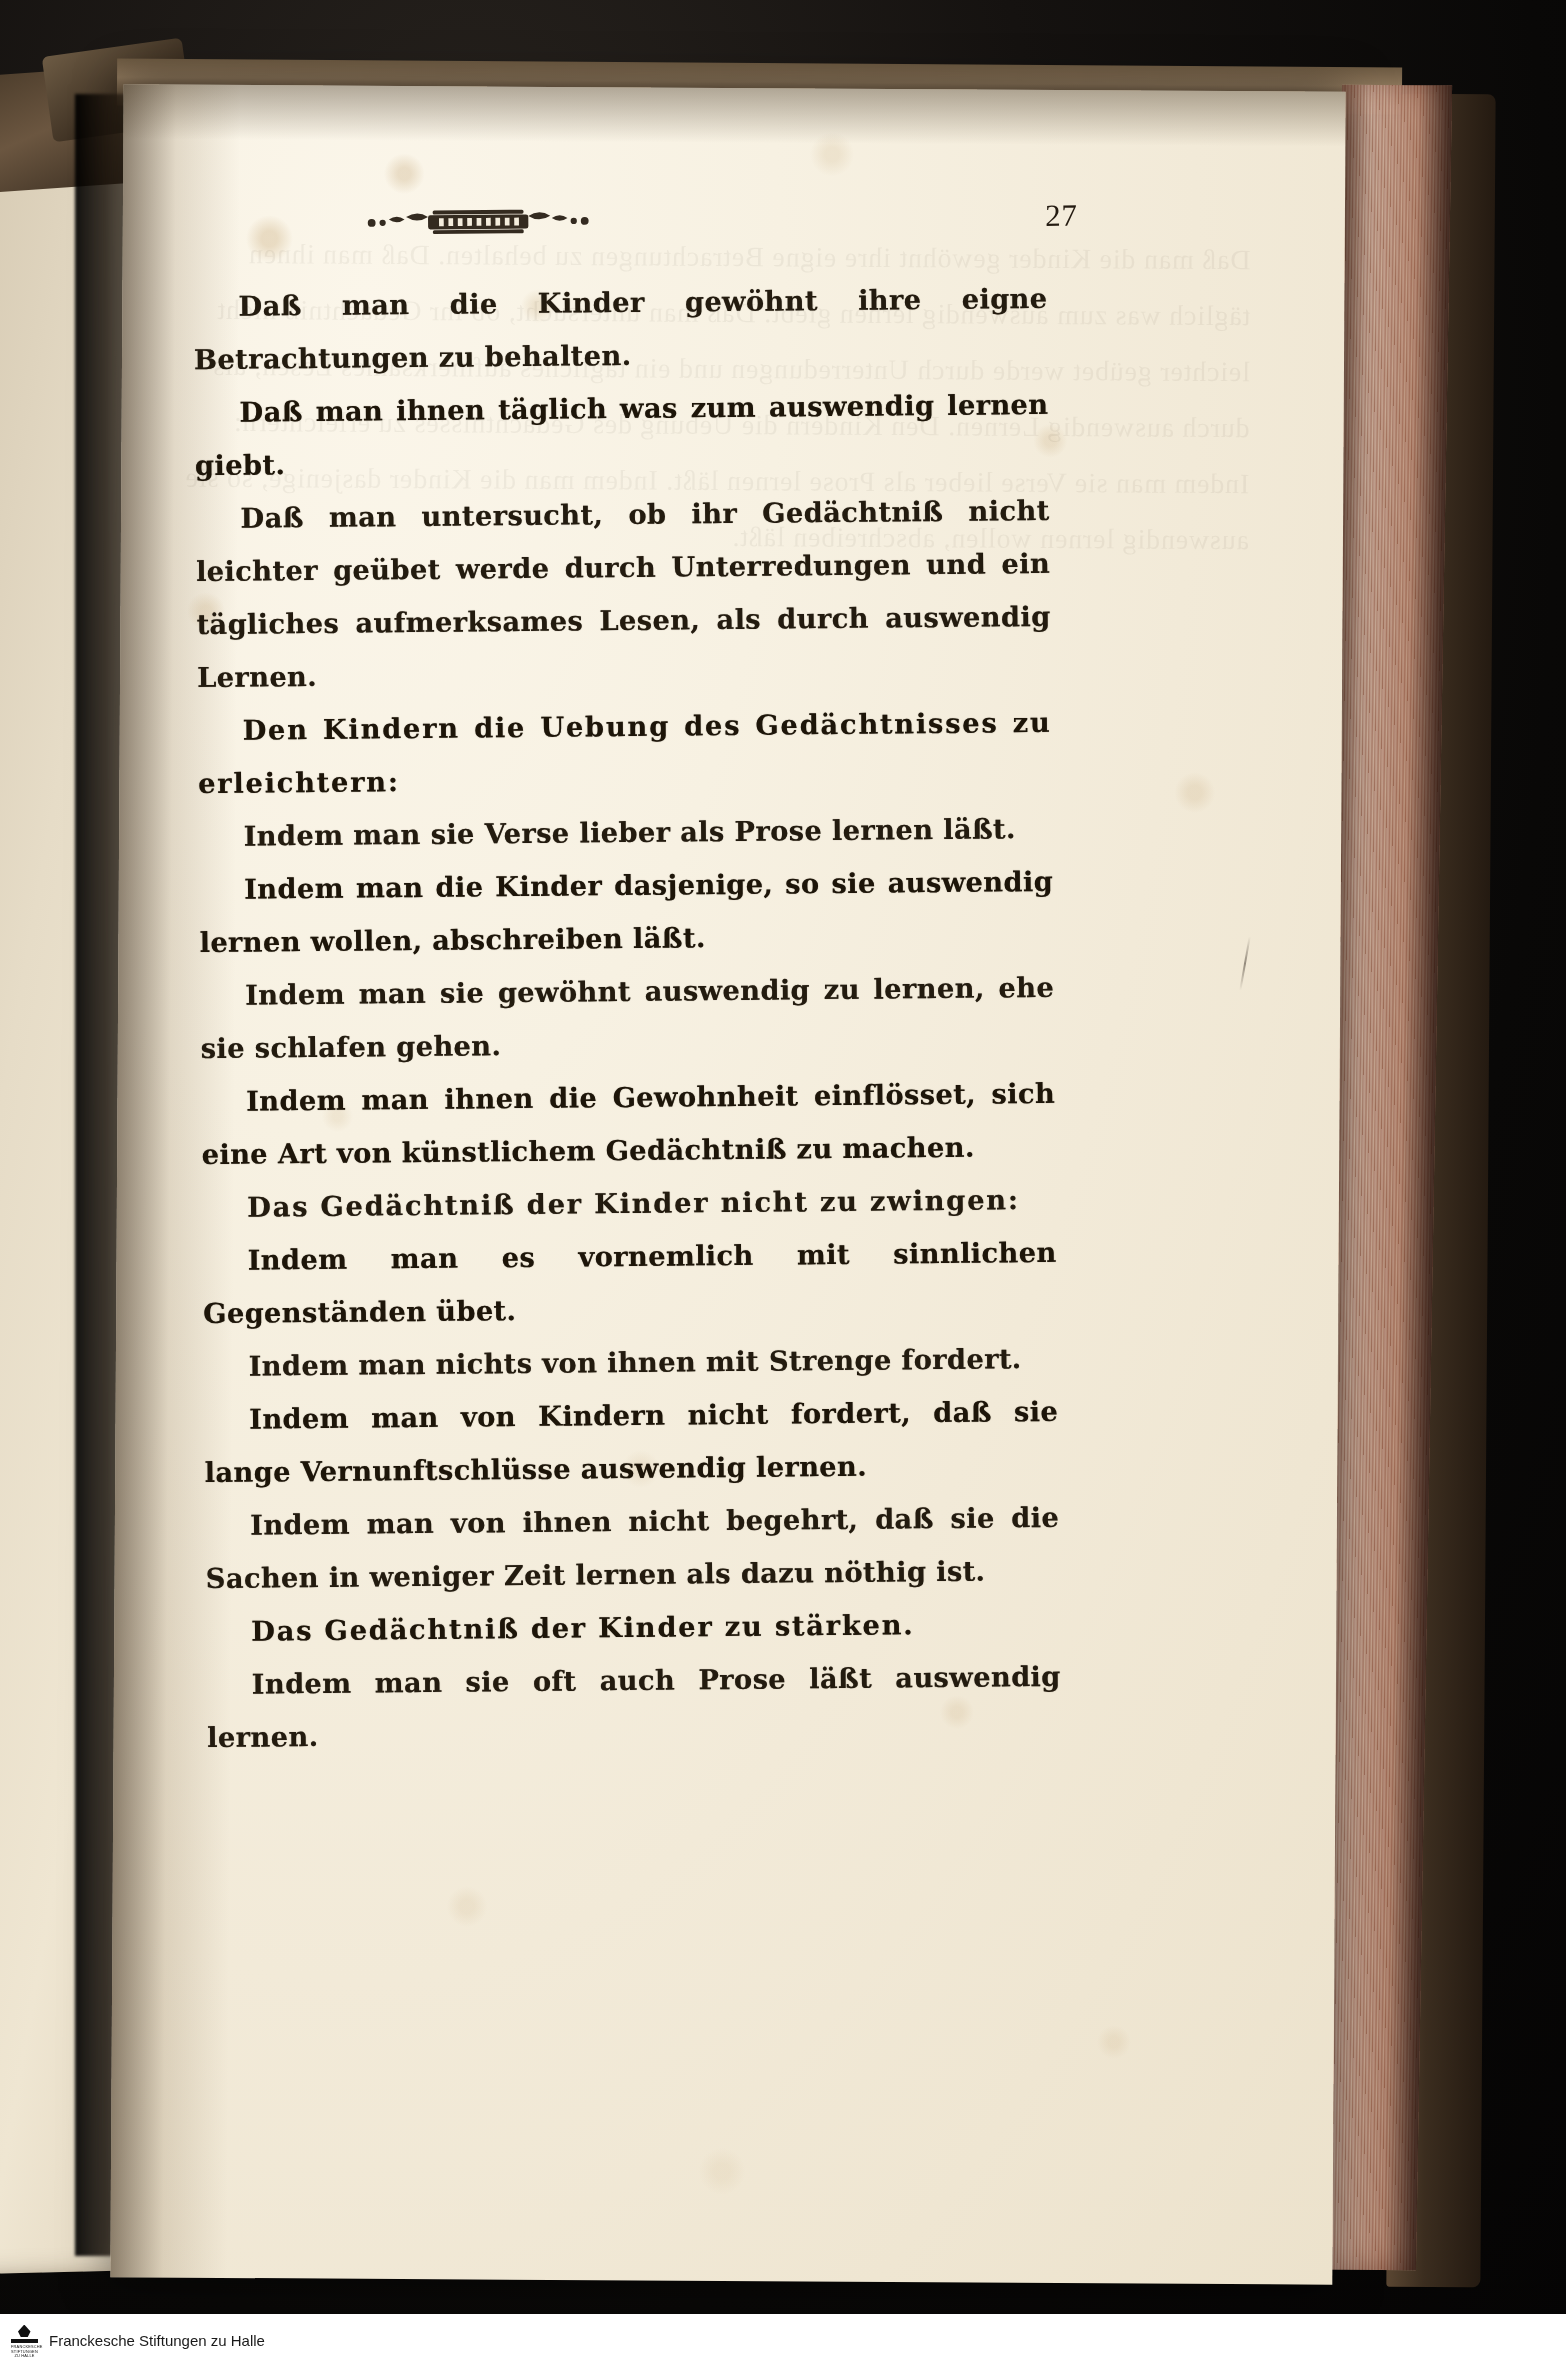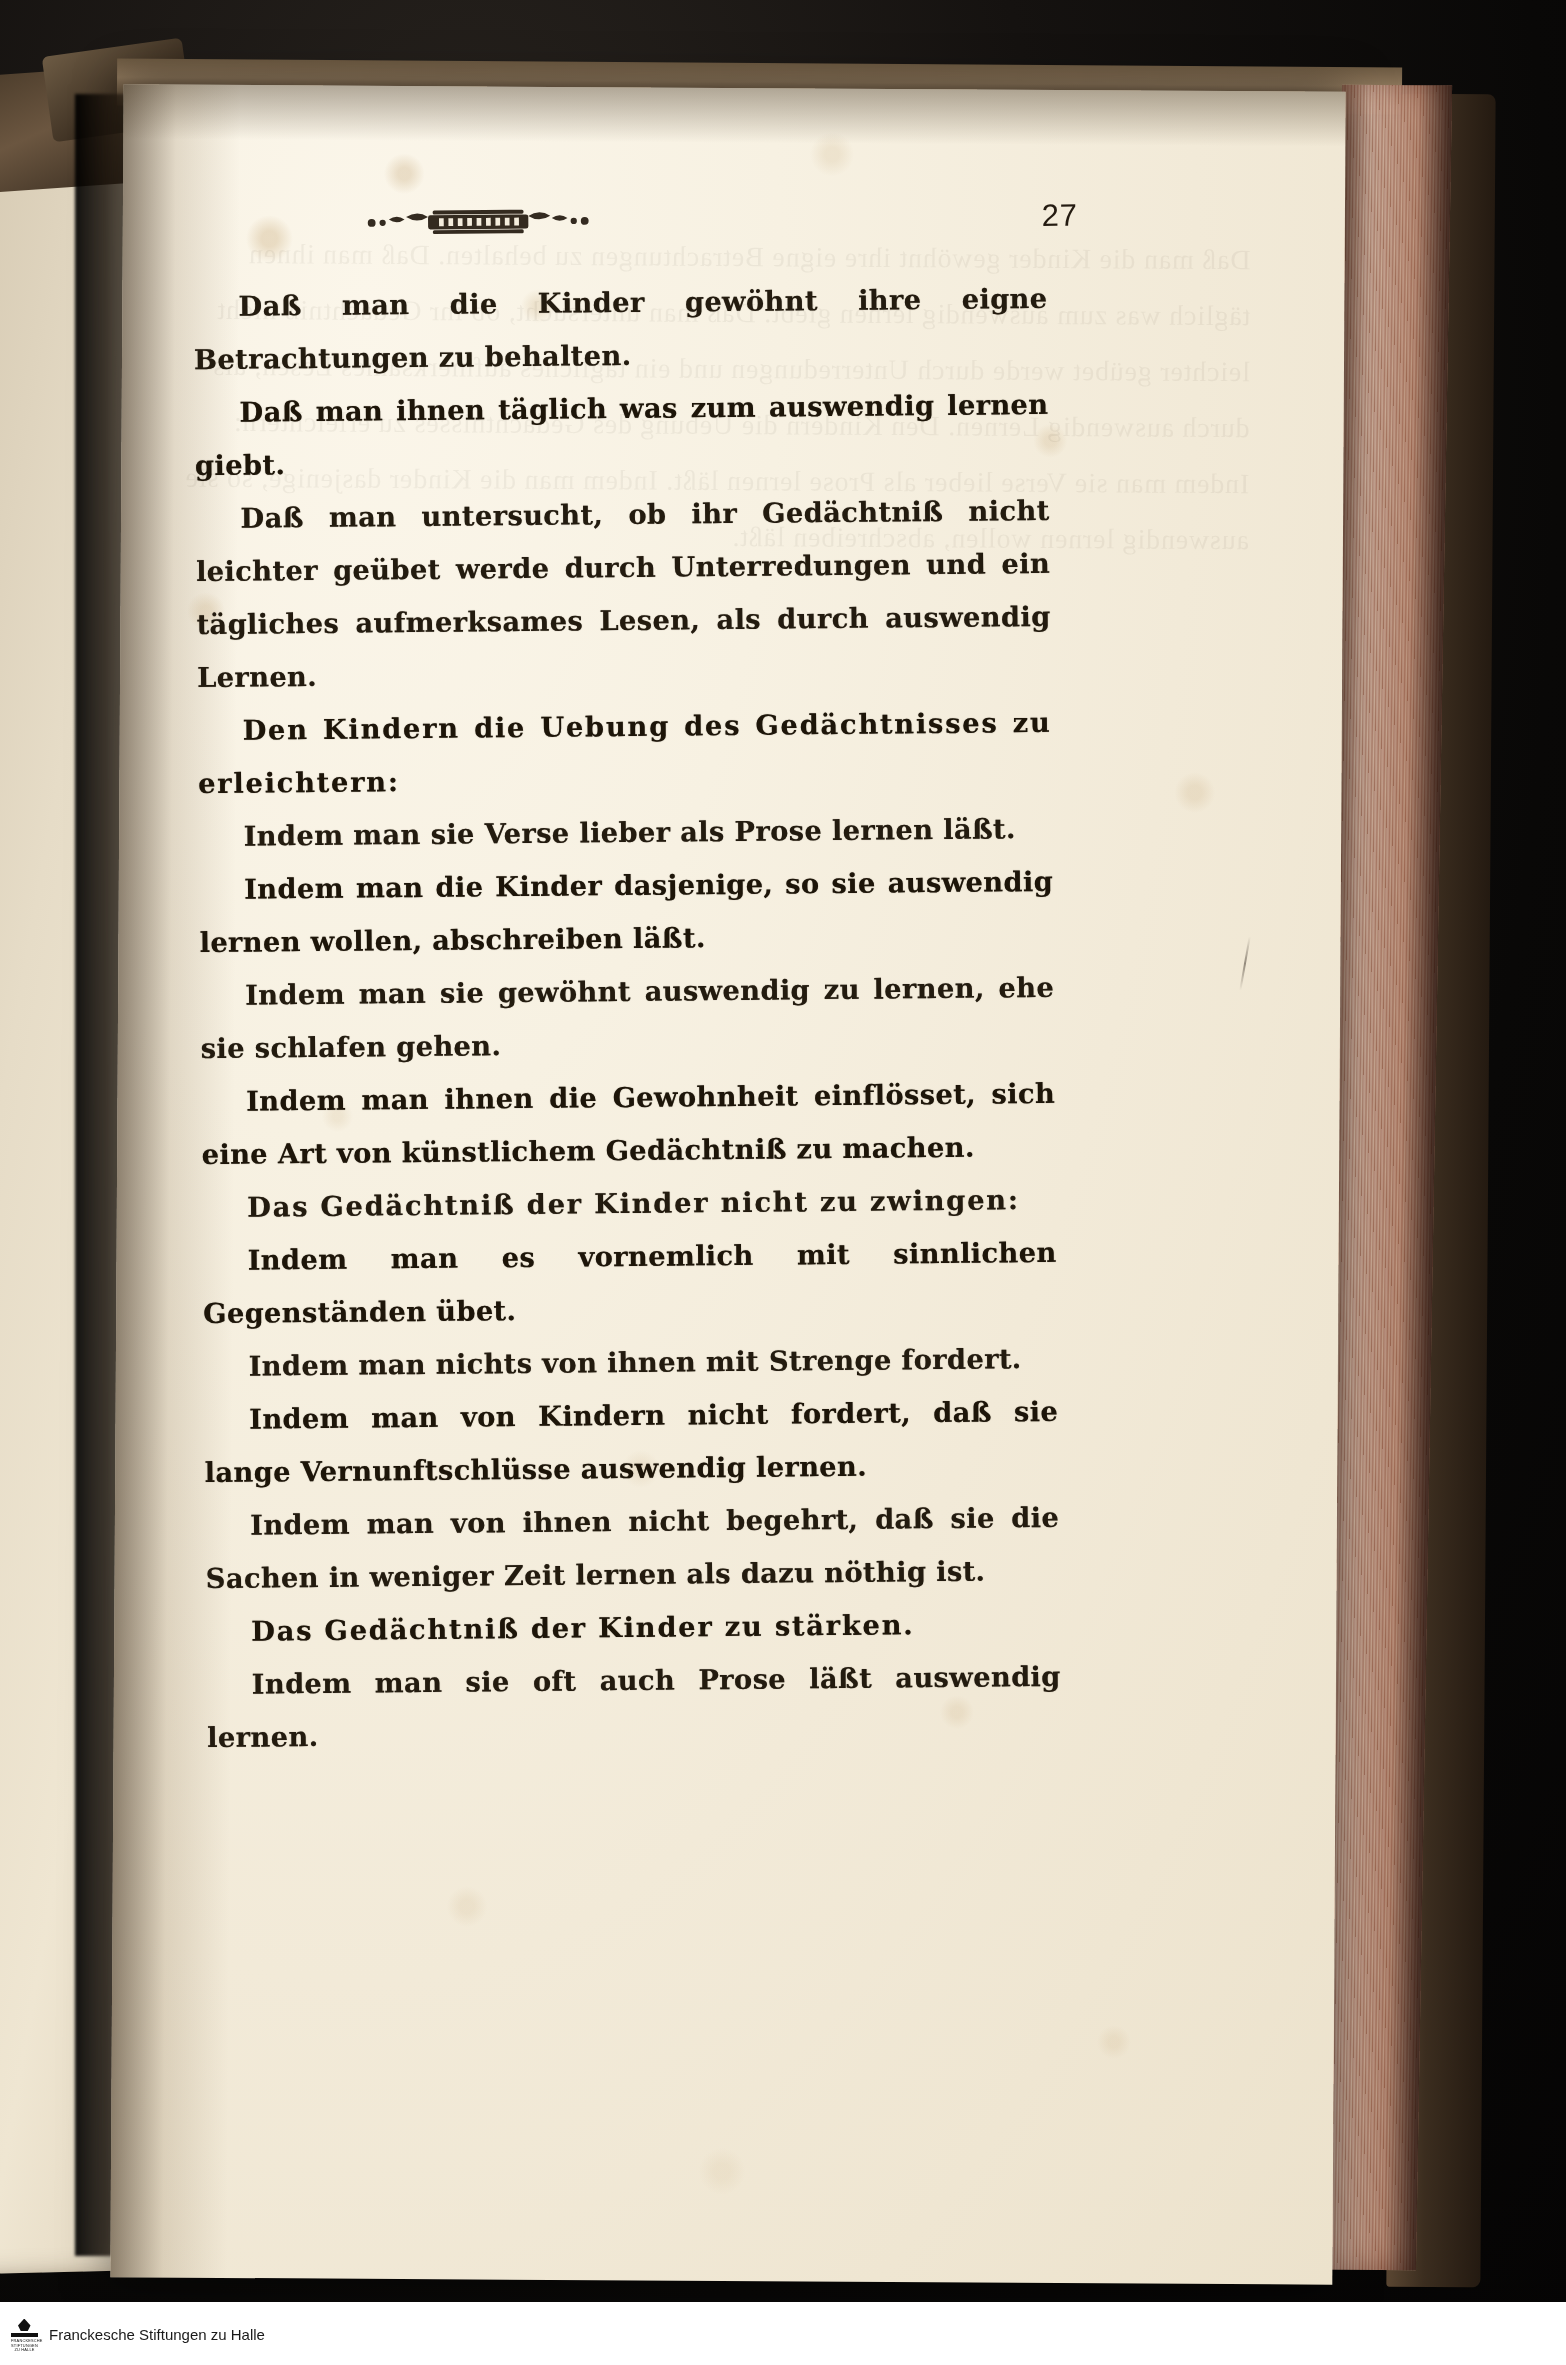--- a/index.html
+++ b/index.html
@@ -204,21 +204,21 @@
     text-align: center;
     opacity: 0.92;
   }
   .ornament svg { display: block; }
   .folio {
     position: absolute;
     right: -31px;
     top: -1.6px;
     font-size: 31px;
     color: #241b11;
-    font-family: Liberation Sans, sans-serif;
+    font-family: Liberation Serif, serif;
     letter-spacing: 0.8px;
   }
 
   .body-text {
     margin-top: 17px;
     color: #1d1509;
     font-family: "DejaVu Serif", serif;
     font-size: 27.4px;
     line-height: 53px;
     text-align: justify;
@@ -238,21 +238,21 @@
 
   
   .body-text p:nth-child(odd) { opacity: 0.97; }
 
   
   .footer-bar {
     position: absolute;
     left: 0;
     bottom: 0;
     width: 1567px;
-    height: 64px;
+    height: 52px;
     background: #ffffff;
     display: flex;
     align-items: center;
     gap: 11px;
     padding-left: 11px;
     box-sizing: border-box;
   }
   .footer-logo {
     width: 27px;
     height: 34px;

